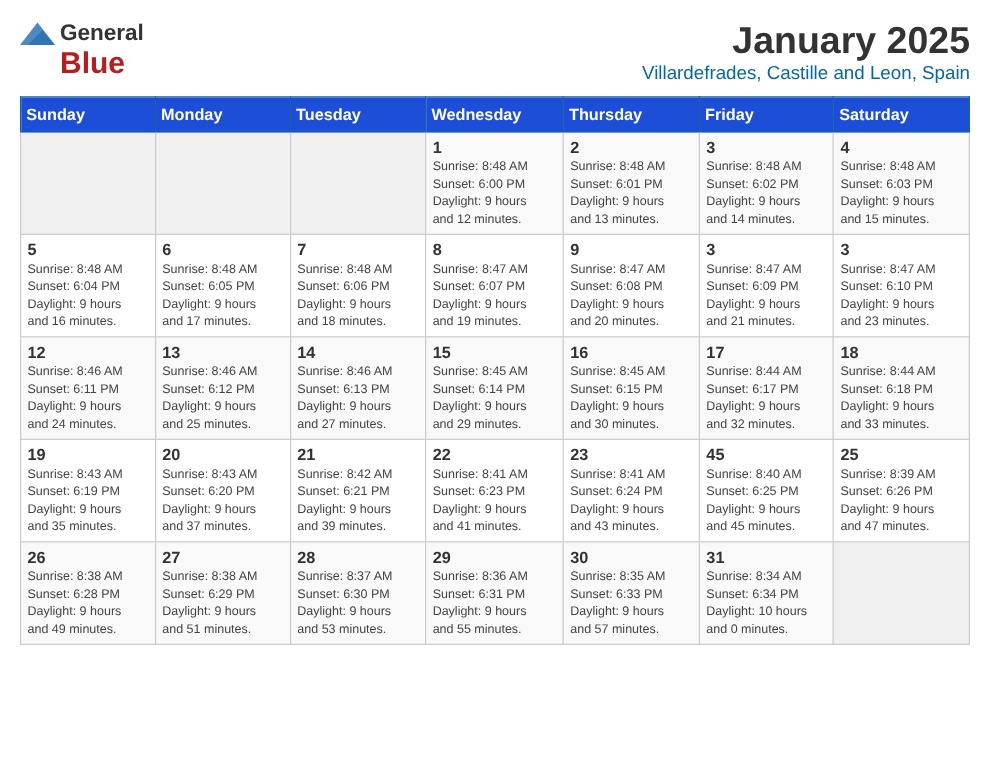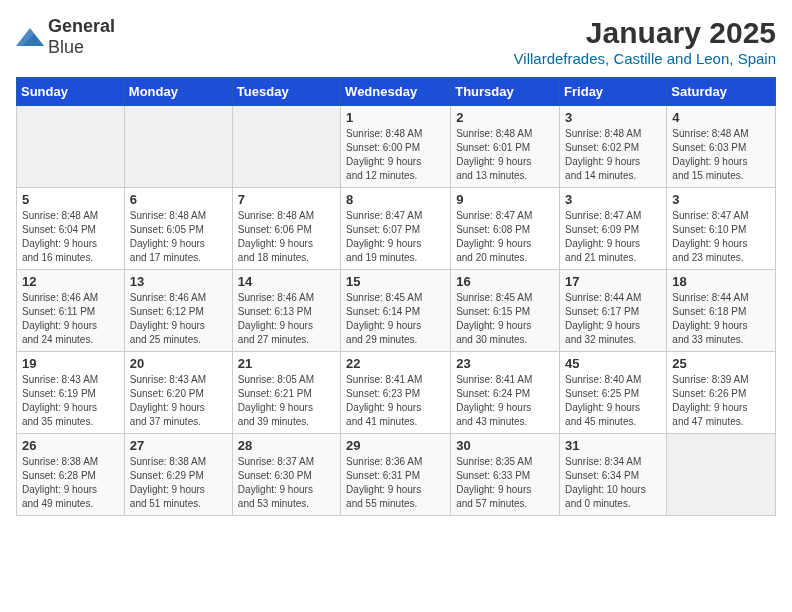--- a/index.html
+++ b/index.html
@@ -11,21 +11,20 @@
       padding: 16px;
     }
     .header {
       display: flex;
       justify-content: space-between;
       align-items: flex-start;
       margin-bottom: 10px;
     }
     .logo {
       display: flex;
-      align-items: center;
       gap: 4px;
     }
     .logo-icon {
       width: 28px;
       height: 22px;
     }
     .title-block {
       text-align: right;
     }
     .title-block h1 {
@@ -84,21 +83,21 @@
 <body>
 
 <div class="header">
   <div class="logo">
     <svg class="logo-icon" viewBox="0 0 28 22" xmlns="http://www.w3.org/2000/svg">
       <polygon points="0,20 14,2 28,20" fill="#2E75B6" opacity="0.85"></polygon>
       <polygon points="6,20 18,8 28,20" fill="#1a5fa8" opacity="0.5"></polygon>
     </svg>
     <div>
       <span style="font-size:18px;font-weight:bold;color:#333;">General</span><br>
-      <span style="font-size:18px;font-weight:normal;color:#404040;">Blue</span>
+      <span style="font-size:24px;font-weight:bold;color:#b91c1c;">Blue</span>
     </div>
   </div>
   <div class="title-block">
     <h1>January 2025</h1>
     <h2>Villardefrades, Castille and Leon, Spain</h2>
   </div>
 </div>
 
 <table class="calendar">
   <thead>
@@ -258,21 +257,21 @@
         </td>
         <td>
           <div class="day-number">20</div>
           <div class="day-info" style="white-space: pre-line;">Sunrise: 8:43 AM
 Sunset: 6:20 PM
 Daylight: 9 hours
 and 37 minutes.</div>
         </td>
         <td>
           <div class="day-number">21</div>
-          <div class="day-info" style="white-space: pre-line;">Sunrise: 8:05 AM
+          <div class="day-info" style="white-space: pre-line;">Sunrise: 8:42 AM
 Sunset: 6:21 PM
 Daylight: 9 hours
 and 39 minutes.</div>
         </td>
         <td>
           <div class="day-number">22</div>
           <div class="day-info" style="white-space: pre-line;">Sunrise: 8:41 AM
 Sunset: 6:23 PM
 Daylight: 9 hours
 and 41 minutes.</div>

